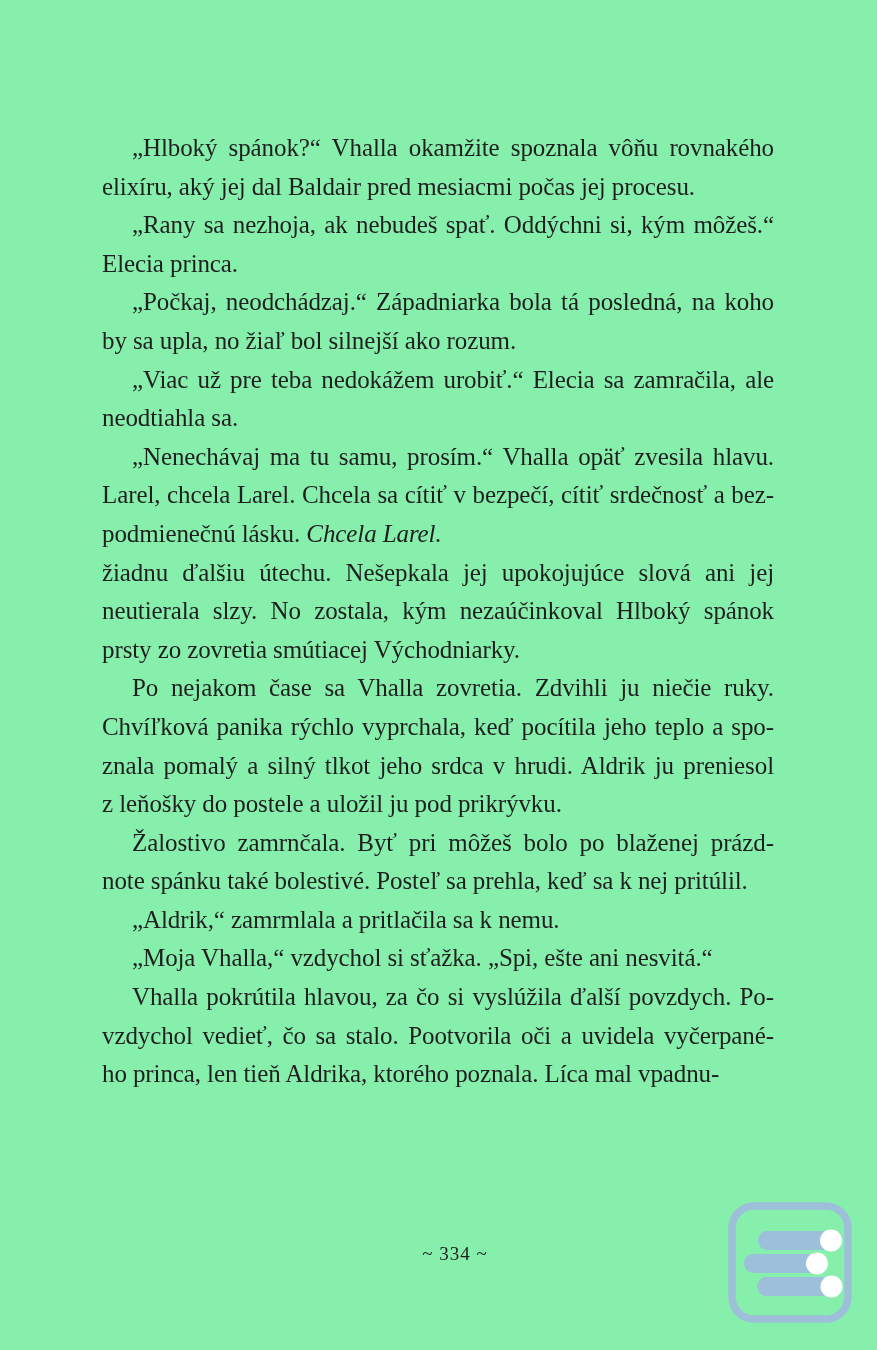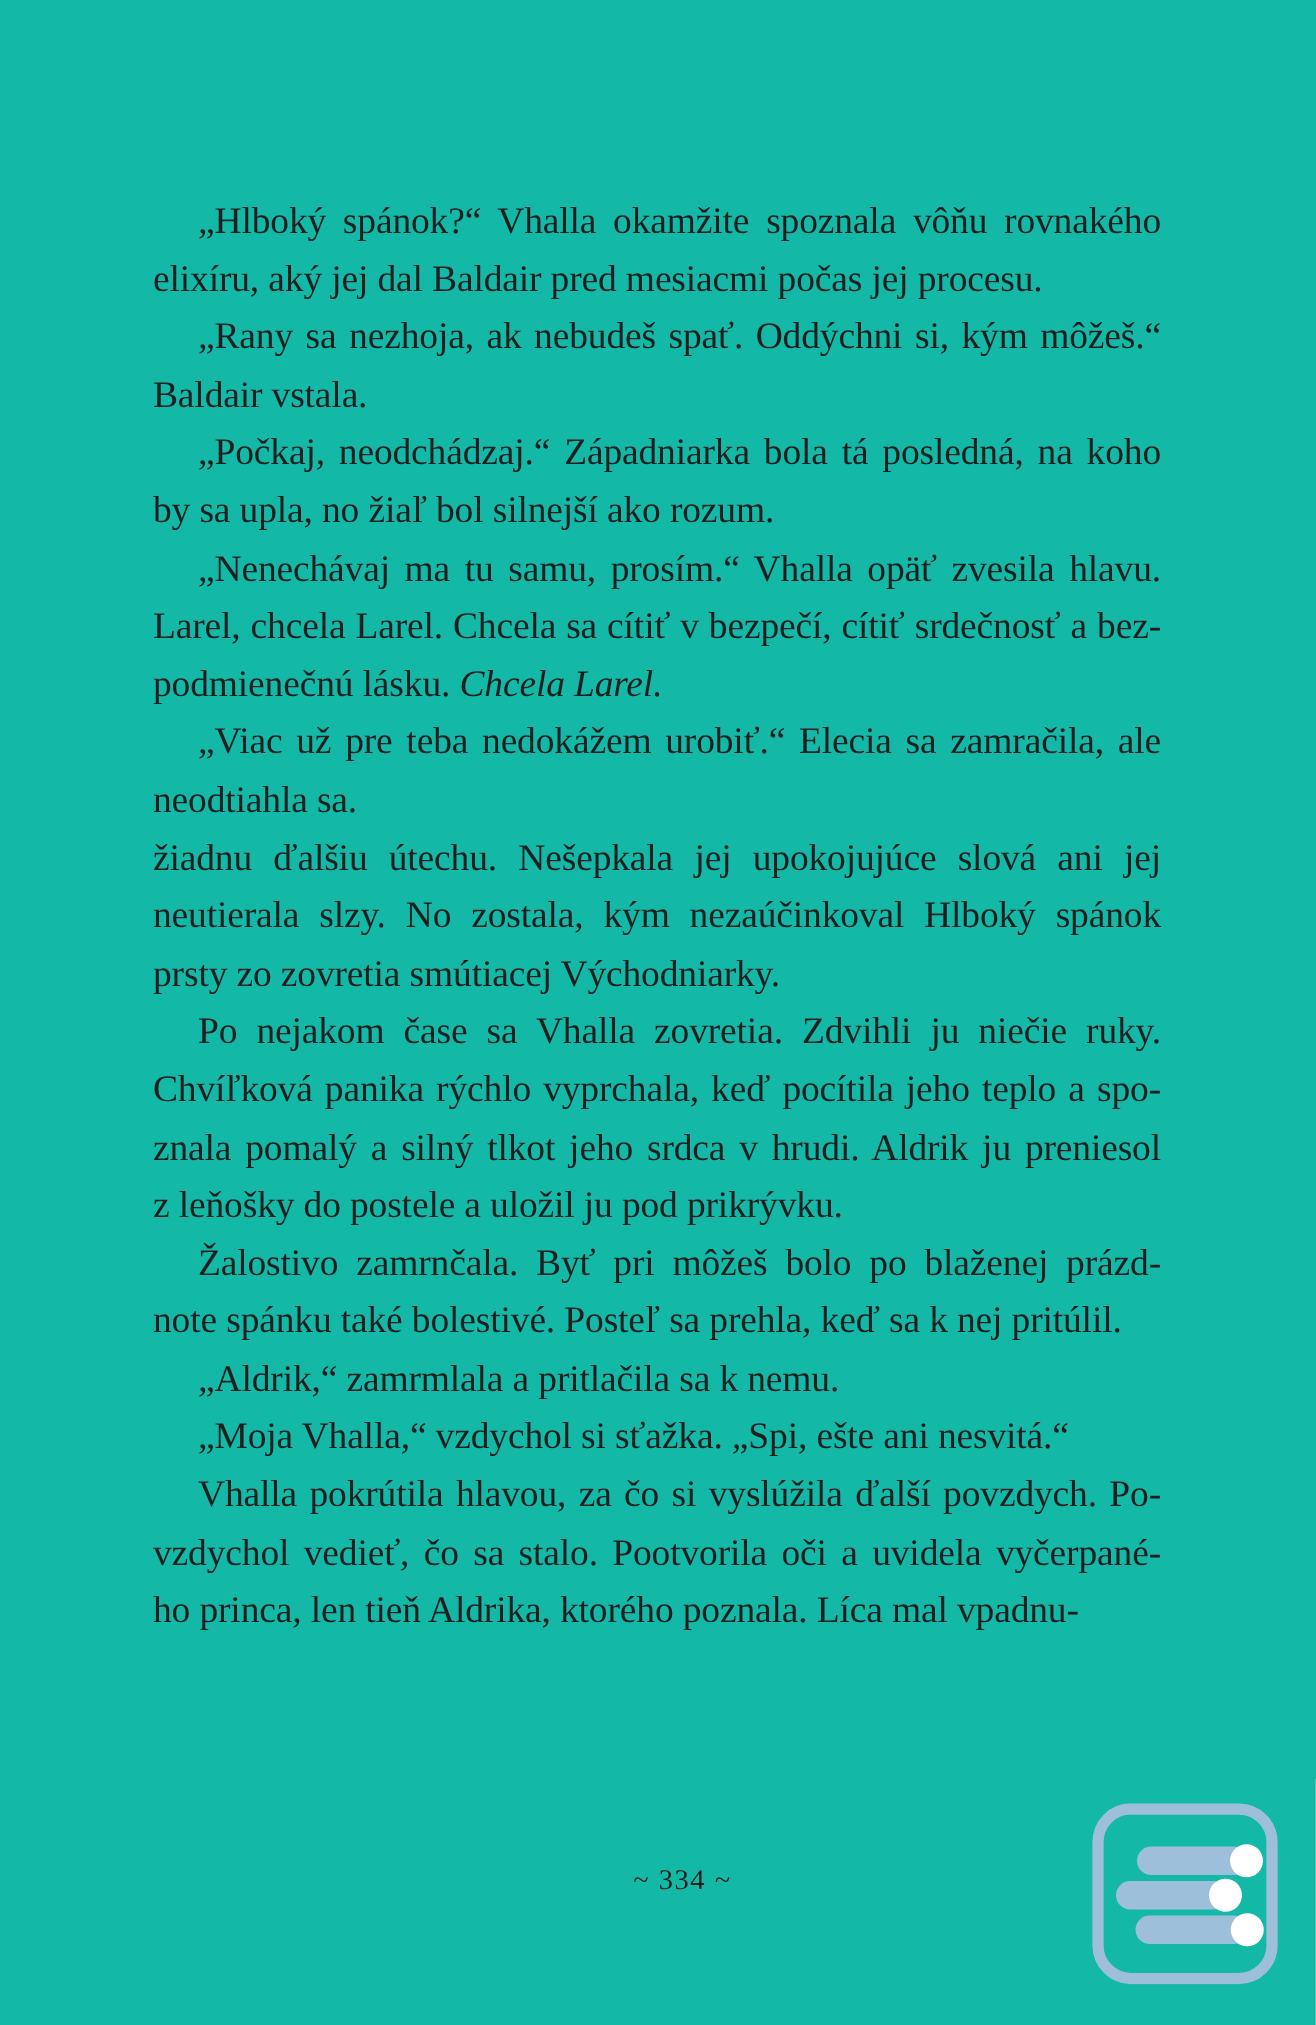--- a/index.html
+++ b/index.html
@@ -6,21 +6,21 @@
   body {
     width:877px; height:1350px;
     background:#ffffff;
     font-family:"Liberation Serif","DejaVu Serif",serif;
     position:relative;
     overflow:hidden;
   }
   .page {
     position:absolute; left:0; top:0;
     width:877px; height:1350px;
-    background:#14b8a6;
+    background:#86efac;
   }
   #text-block {
     position:absolute;
     left:102px; top:129px;
     width:672px;
     color:#1f1f1f;
     font-size:25px;
     line-height:38.6px;
     letter-spacing:-0.1px;
   }
@@ -53,34 +53,34 @@
 
 <div class="page">
 
   <div id="text-block">
       <div class="par">
         <div class="line first" style="">„Hlboký spánok?“ Vhalla okamžite spoznala vôňu rovnakého</div>
         <div class="line last" style="">elixíru, aký jej dal Baldair pred mesiacmi počas jej procesu.</div>
       </div>
       <div class="par">
         <div class="line first" style="">„Rany sa nezhoja, ak nebudeš spať. Oddýchni si, kým môžeš.“</div>
-        <div class="line last" style="">Baldair vstala.</div>
+        <div class="line last" style="">Elecia princa.</div>
       </div>
       <div class="par">
         <div class="line first" style="">„Počkaj, neodchádzaj.“ Západniarka bola tá posledná, na koho</div>
         <div class="line last" style="">by sa upla, no žiaľ bol silnejší ako rozum.</div>
       </div>
       <div class="par">
+        <div class="line first" style="">„Viac už pre teba nedokážem urobiť.“ Elecia sa zamračila, ale</div>
+        <div class="line last" style="">neodtiahla sa.</div>
+      </div>
+      <div class="par">
         <div class="line first" style="">„Nenechávaj ma tu samu, prosím.“ Vhalla opäť zvesila hlavu.</div>
         <div class="line" style="">Larel, chcela Larel. Chcela sa cítiť v bezpečí, cítiť srdečnosť a bez-</div>
         <div class="line last" style=""><span>podmienečnú lásku. </span><span class="ital">Chcela Larel.</span></div>
-      </div>
-      <div class="par">
-        <div class="line first" style="">„Viac už pre teba nedokážem urobiť.“ Elecia sa zamračila, ale</div>
-        <div class="line last" style="">neodtiahla sa.</div>
       </div>
       <div class="par">
         <div class="line" style="">žiadnu ďalšiu útechu. Nešepkala jej upokojujúce slová ani jej</div>
         <div class="line" style="">neutierala slzy. No zostala, kým nezaúčinkoval Hlboký spánok</div>
         <div class="line last" style="">prsty zo zovretia smútiacej Východniarky.</div>
       </div>
       <div class="par">
         <div class="line first" style="">Po nejakom čase sa Vhalla zovretia. Zdvihli ju niečie ruky.</div>
         <div class="line" style="">Chvíľková panika rýchlo vyprchala, keď pocítila jeho teplo a spo-</div>
         <div class="line" style="">znala pomalý a silný tlkot jeho srdca v hrudi. Aldrik ju preniesol</div>

